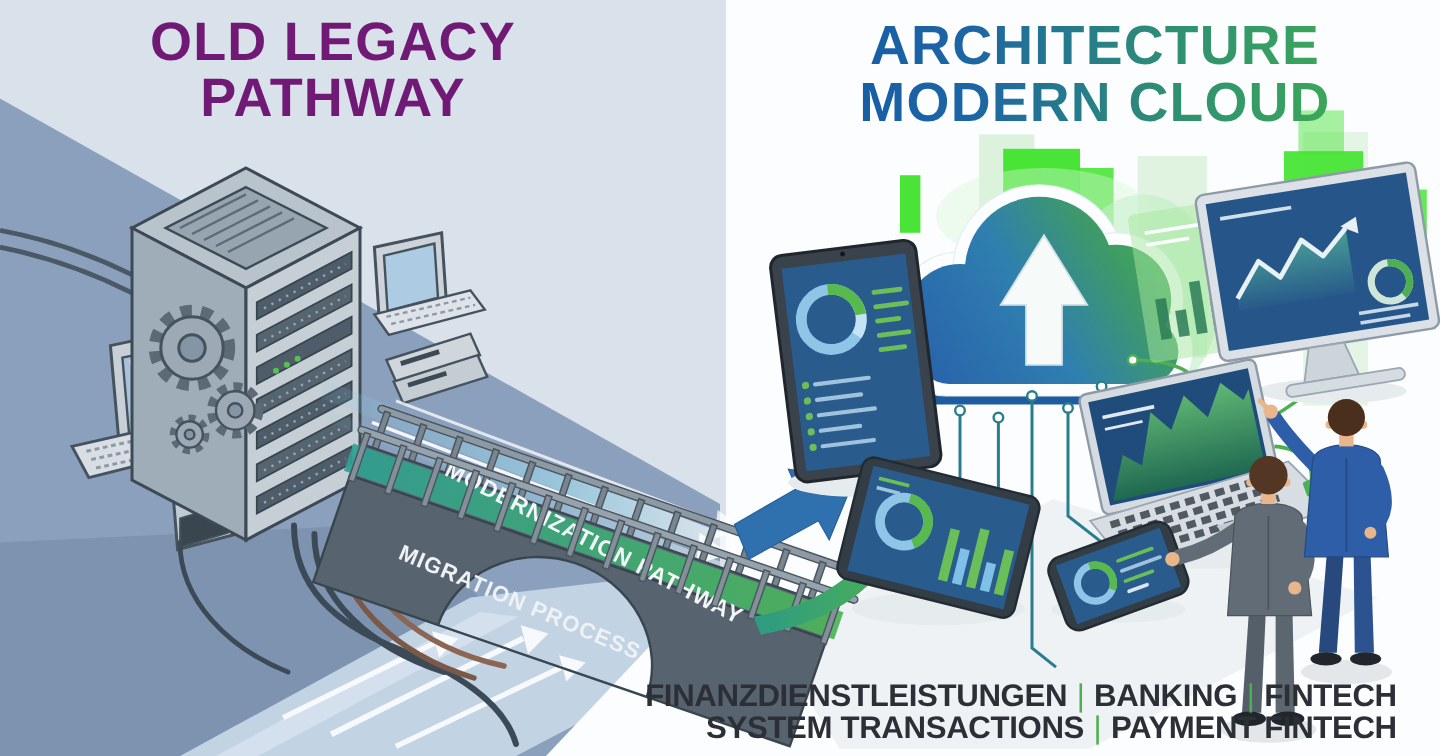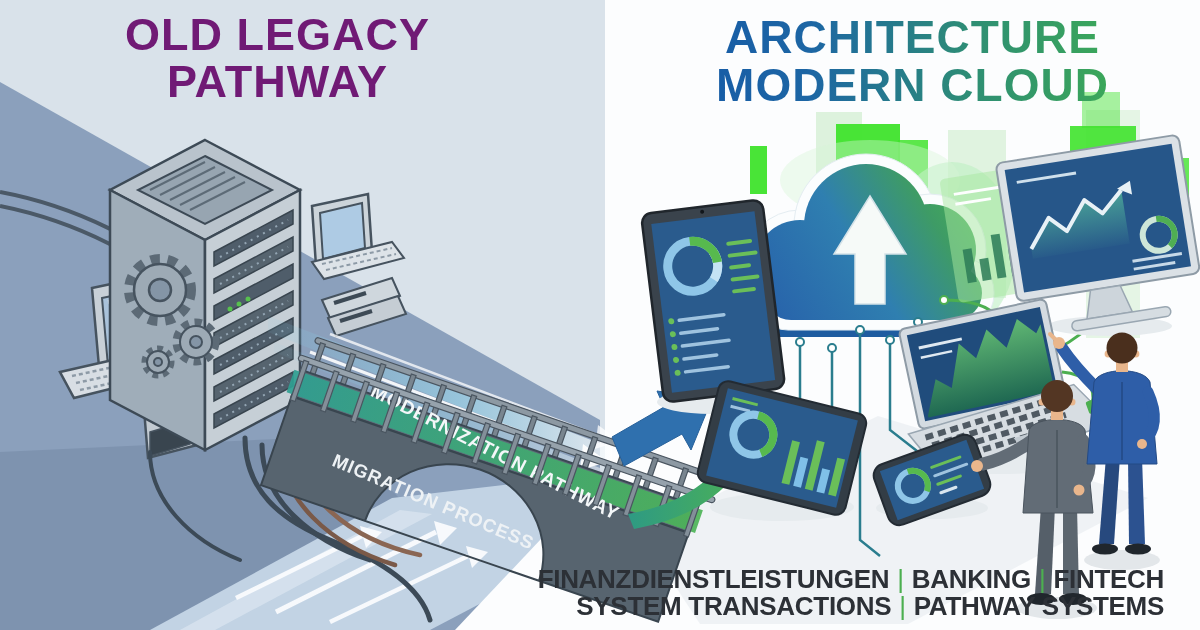--- a/index.html
+++ b/index.html
@@ -446,17 +446,17 @@
 <div class="title title-right">
   <div class="grad">ARCHITECTURE</div>
   <div class="grad">MODERN CLOUD</div>
 </div>
 
 <div class="footer">
   <div>
     <span>FINANZDIENSTLEISTUNGEN</span><span class="sep">|</span><span>BANKING</span><span class="sep">|</span><span>FINTECH</span>
   </div>
   <div>
-    <span>SYSTEM TRANSACTIONS</span><span class="sep">|</span><span>PATHWAY SYSTEMS</span>
+    <span>SYSTEM TRANSACTIONS</span><span class="sep">|</span><span>PAYMENT FINTECH</span>
   </div>
 </div>
 
 </div>
 
 </body></html>

